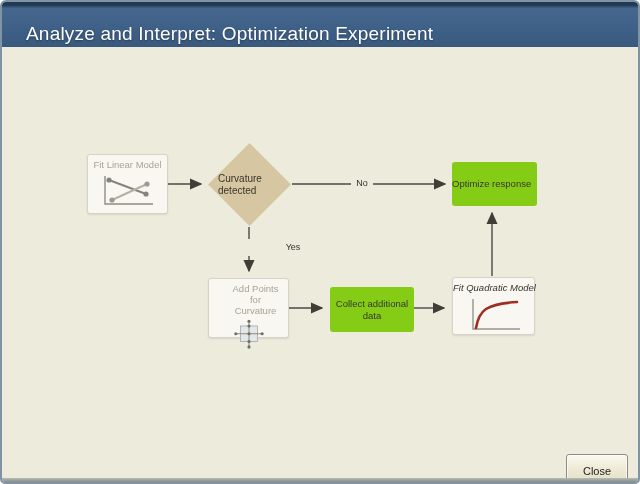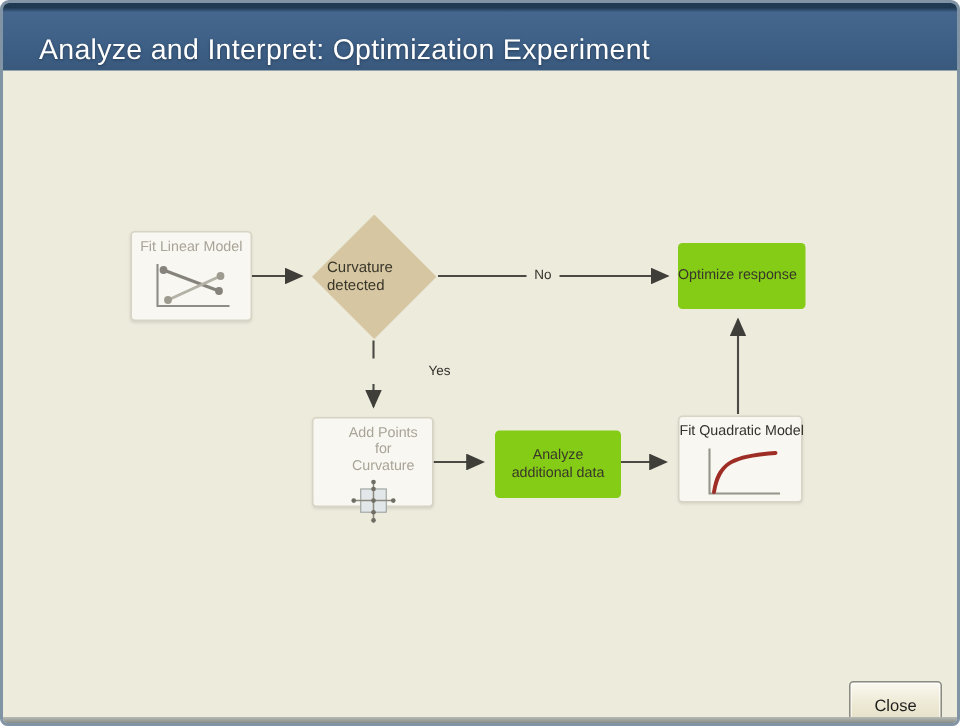--- a/index.html
+++ b/index.html
@@ -100,24 +100,24 @@
             <circle cx="22" cy="19" r="2" fill="#6f6d64"></circle>
             <circle cx="22" cy="29" r="2" fill="#6f6d64"></circle>
             <circle cx="22" cy="36" r="2" fill="#6f6d64"></circle>
             <circle cx="5" cy="19" r="2" fill="#6f6d64"></circle>
             <circle cx="39" cy="19" r="2" fill="#6f6d64"></circle>
           </svg>
         </span>
       </div>
 
       <div class="node tan" style="left:328px;top:240px;width:84px;height:45px;padding:0 4px;">
-        <span>Analyze additional data</span>
+        <span>Collect additional data</span>
       </div>
 
-      <div class="node white" style="left:450px;top:230px;width:83px;height:58px;">
+      <div class="node white" style="left:450px;top:230px;width:83px;height:58px;font-style:italic;">
         <span class="step-label label-dark">Fit Quadratic Model</span>
         <span class="icon-wrap">
           <svg width="58" height="37" viewBox="0 0 58 37">
             <path d="M8 3 V33 H55" stroke="#97948a" stroke-width="1.4" fill="none"></path>
             <path d="M11 32 C 14 14, 21 8, 52 6" stroke="#9e2d26" stroke-width="2.6" fill="none" stroke-linecap="round"></path>
           </svg>
         </span>
       </div>
 
       <span class="edge-label" style="left:350px;top:131px;width:20px;">No</span>

